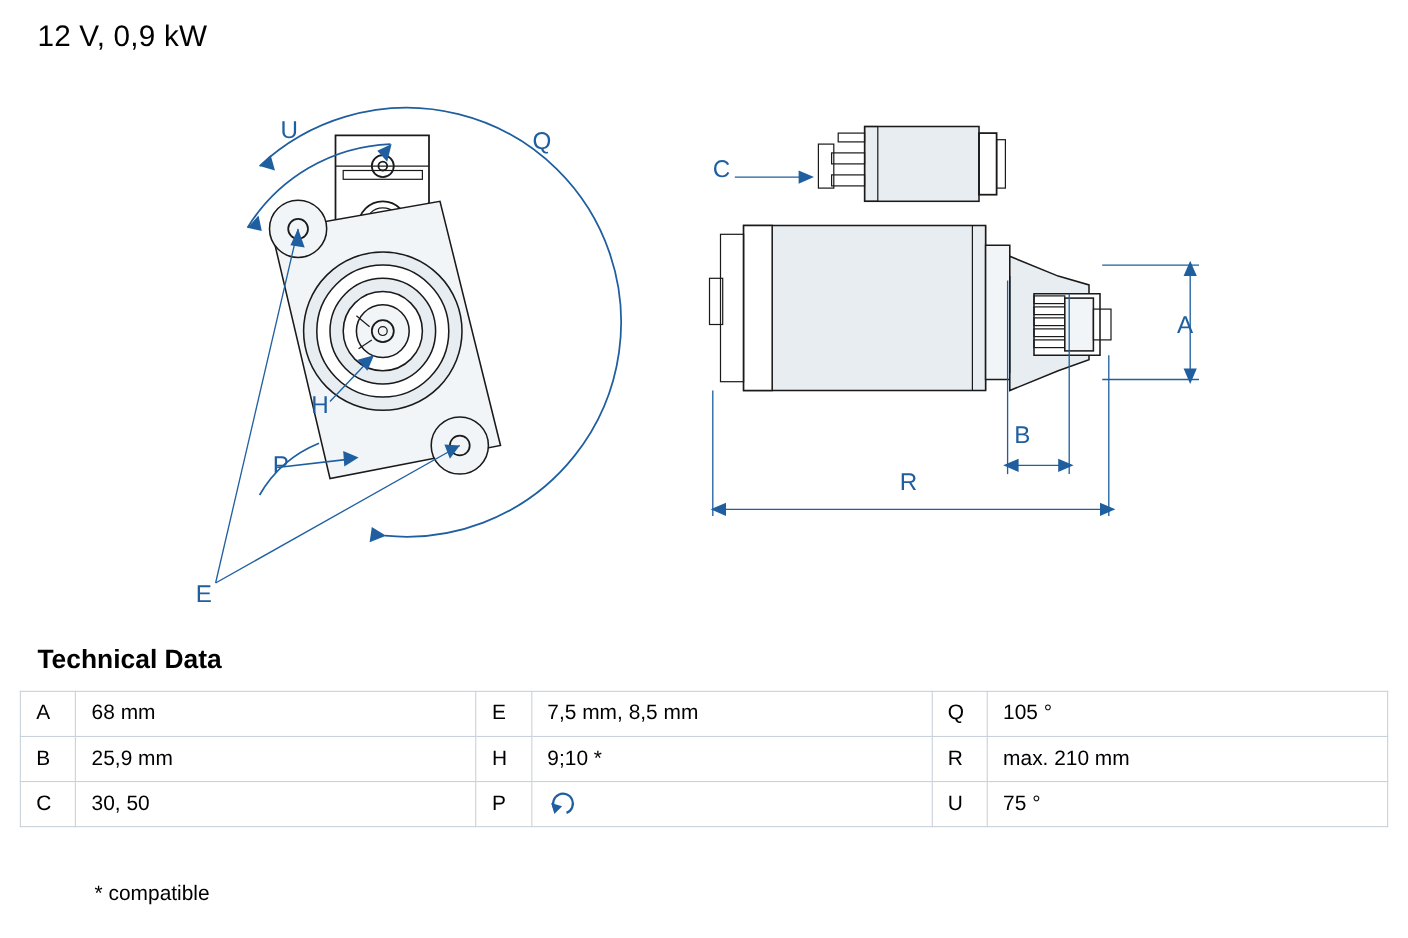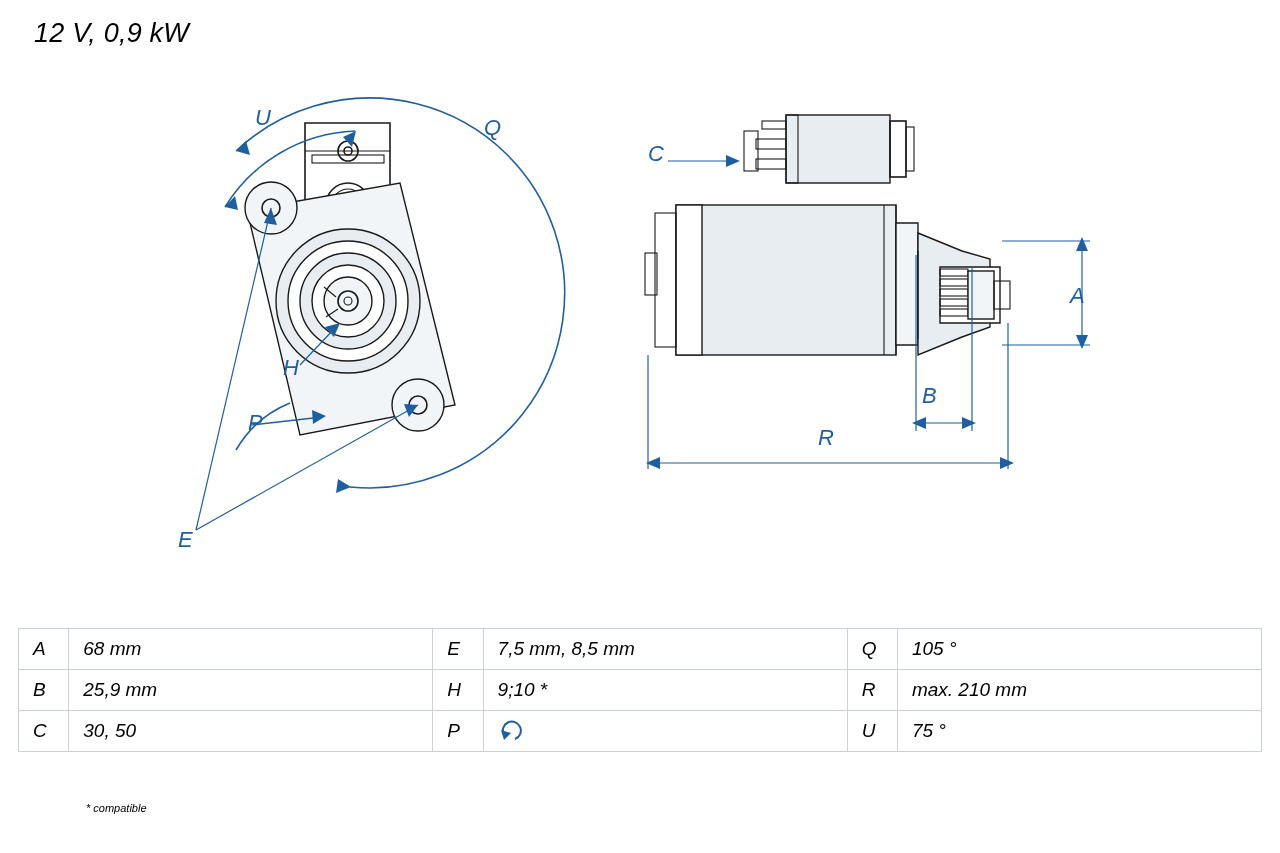--- a/index.html
+++ b/index.html
@@ -12,21 +12,20 @@
     height: 853px;
     font-family: "Liberation Sans", sans-serif;
     color: #000000;
     position: relative;
     overflow: hidden;
   }
   .page {
     position: relative;
     width: 1280px;
     height: 853px;
-    font-style: italic;
   }
   .title {
     position: absolute;
     left: 34px;
     top: 18px;
     font-size: 27px;
     font-weight: 400;
     letter-spacing: 0.2px;
     color: #000;
   }
@@ -65,21 +64,21 @@
     padding-left: 14px;
   }
   td.val {
     width: 340px;
     margin-top: 24px;
   }
   .footnote {
     position: absolute;
     left: 86px;
     top: 802px;
-    font-size: 11px;
+    font-size: 19px;
     color: #000;
   }
   svg { display: block; }
   .ln { fill: none; stroke: #1a1a1a; stroke-width: 1.6; }
   .ln-thin { fill: none; stroke: #1a1a1a; stroke-width: 1.1; }
   .blue { fill: none; stroke: #1f5fa0; stroke-width: 1.6; }
   .blue-thin { fill: none; stroke: #1f5fa0; stroke-width: 1.2; }
   .bluefill { fill: #1f5fa0; }
   .lbl {
     font-family: "Liberation Sans", sans-serif;
@@ -210,20 +209,21 @@
       <path class="blue-thin" d="M648 300 L648 414"></path>
       <path class="blue-thin" d="M1008 268 L1008 414"></path>
       <text class="lbl" x="818" y="390">R</text>
 
       <path class="blue-thin" d="M668 106 L736 106"></path>
       <polygon class="bluefill" points="740,106 726,100 726,112"></polygon>
       <text class="lbl" x="648" y="106">C</text>
     </g>
   </svg>
 
+  <div class="tech-title">Technical Data</div>
 
   <table class="tech">
     <tbody>
       <tr>
         <td class="key">A</td>
         <td class="val">68 mm</td>
         <td class="key">E</td>
         <td class="val">7,5 mm, 8,5 mm</td>
         <td class="key">Q</td>
         <td class="val">105 °</td>

